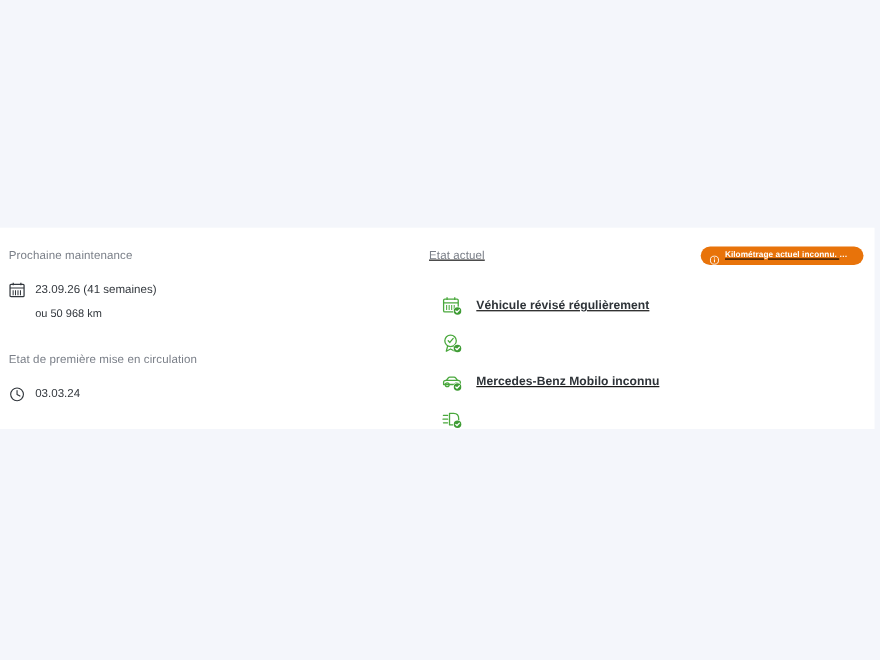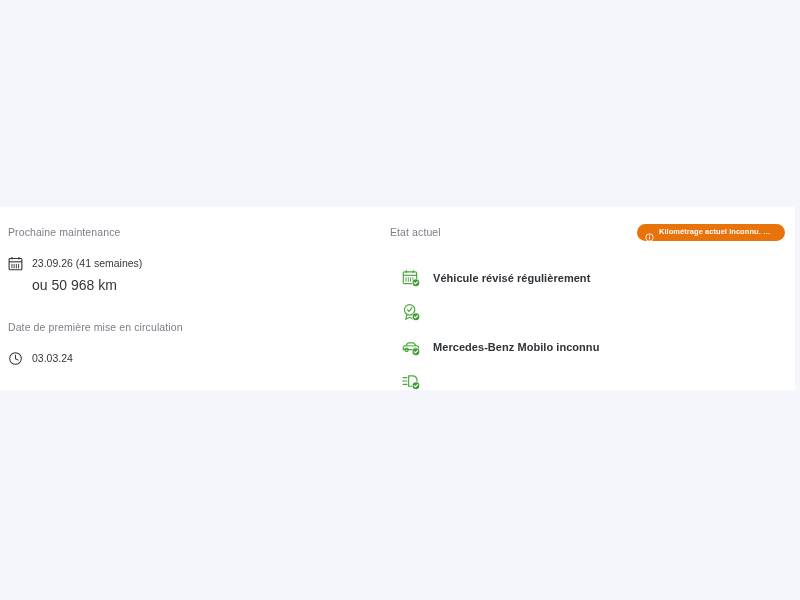--- a/index.html
+++ b/index.html
@@ -33,20 +33,21 @@
     width: 390px;
     box-sizing: border-box;
     padding: 18px 0 0 8px;
     flex: 0 0 390px;
   }
   .col-right {
     flex: 1 1 auto;
     box-sizing: border-box;
     padding: 18px 10px 0 0;
     position: relative;
+    text-decoration: underline;
   }
 
   .section-label {
     font-size: 10.5px;
     color: #7a7f88;
     letter-spacing: .1px;
     line-height: 14px;
     margin: 0 0 9px 0;
     font-weight: 400;
   }
@@ -67,21 +68,21 @@
     flex: 0 0 15px;
     display: block;
     margin-top: 1px;
   }
   .kv-text {
     font-size: 10.5px;
     color: #32373d;
     line-height: 15px;
   }
   .kv-sub {
-    font-size: 14px;
+    font-size: 10px;
     color: #32373d;
     line-height: 15px;
     margin: 7px 0 0 24px;
   }
   .gap-block {
     height: 27px;
   }
 
   
   .status-header {
@@ -167,21 +168,21 @@
           <line x1="11.3" y1="8.4" x2="11.3" y2="13.2" stroke="#32373d" stroke-width="1"></line>
         </svg>
       </span>
       <span class="kv-text">23.09.26 (41 semaines)</span>
     </div>
 
     <div class="kv-sub">ou 50 968 km</div>
 
     <div class="gap-block"></div>
 
-    <div class="section-label">Date de première mise en circulation</div>
+    <div class="section-label">Etat de première mise en circulation</div>
 
     <div class="kv-row">
       <span class="kv-icon">
         <svg viewBox="0 0 16 16" width="15" height="15" aria-hidden="true">
           <circle cx="8" cy="8" r="6.2" fill="none" stroke="#32373d" stroke-width="1.1"></circle>
           <polyline points="8,4.3 8,8.2 10.8,9.7" fill="none" stroke="#32373d" stroke-width="1.1" stroke-linecap="round" stroke-linejoin="round"></polyline>
         </svg>
       </span>
       <span class="kv-text">03.03.24</span>
     </div>

